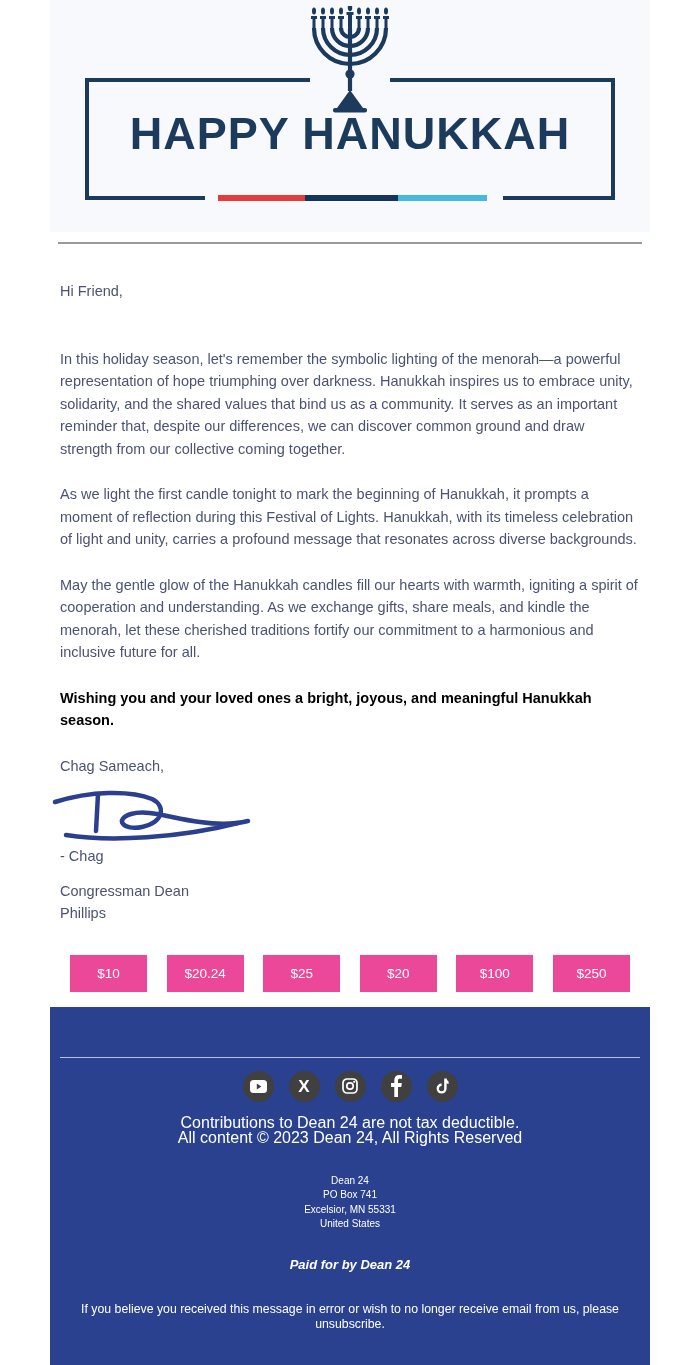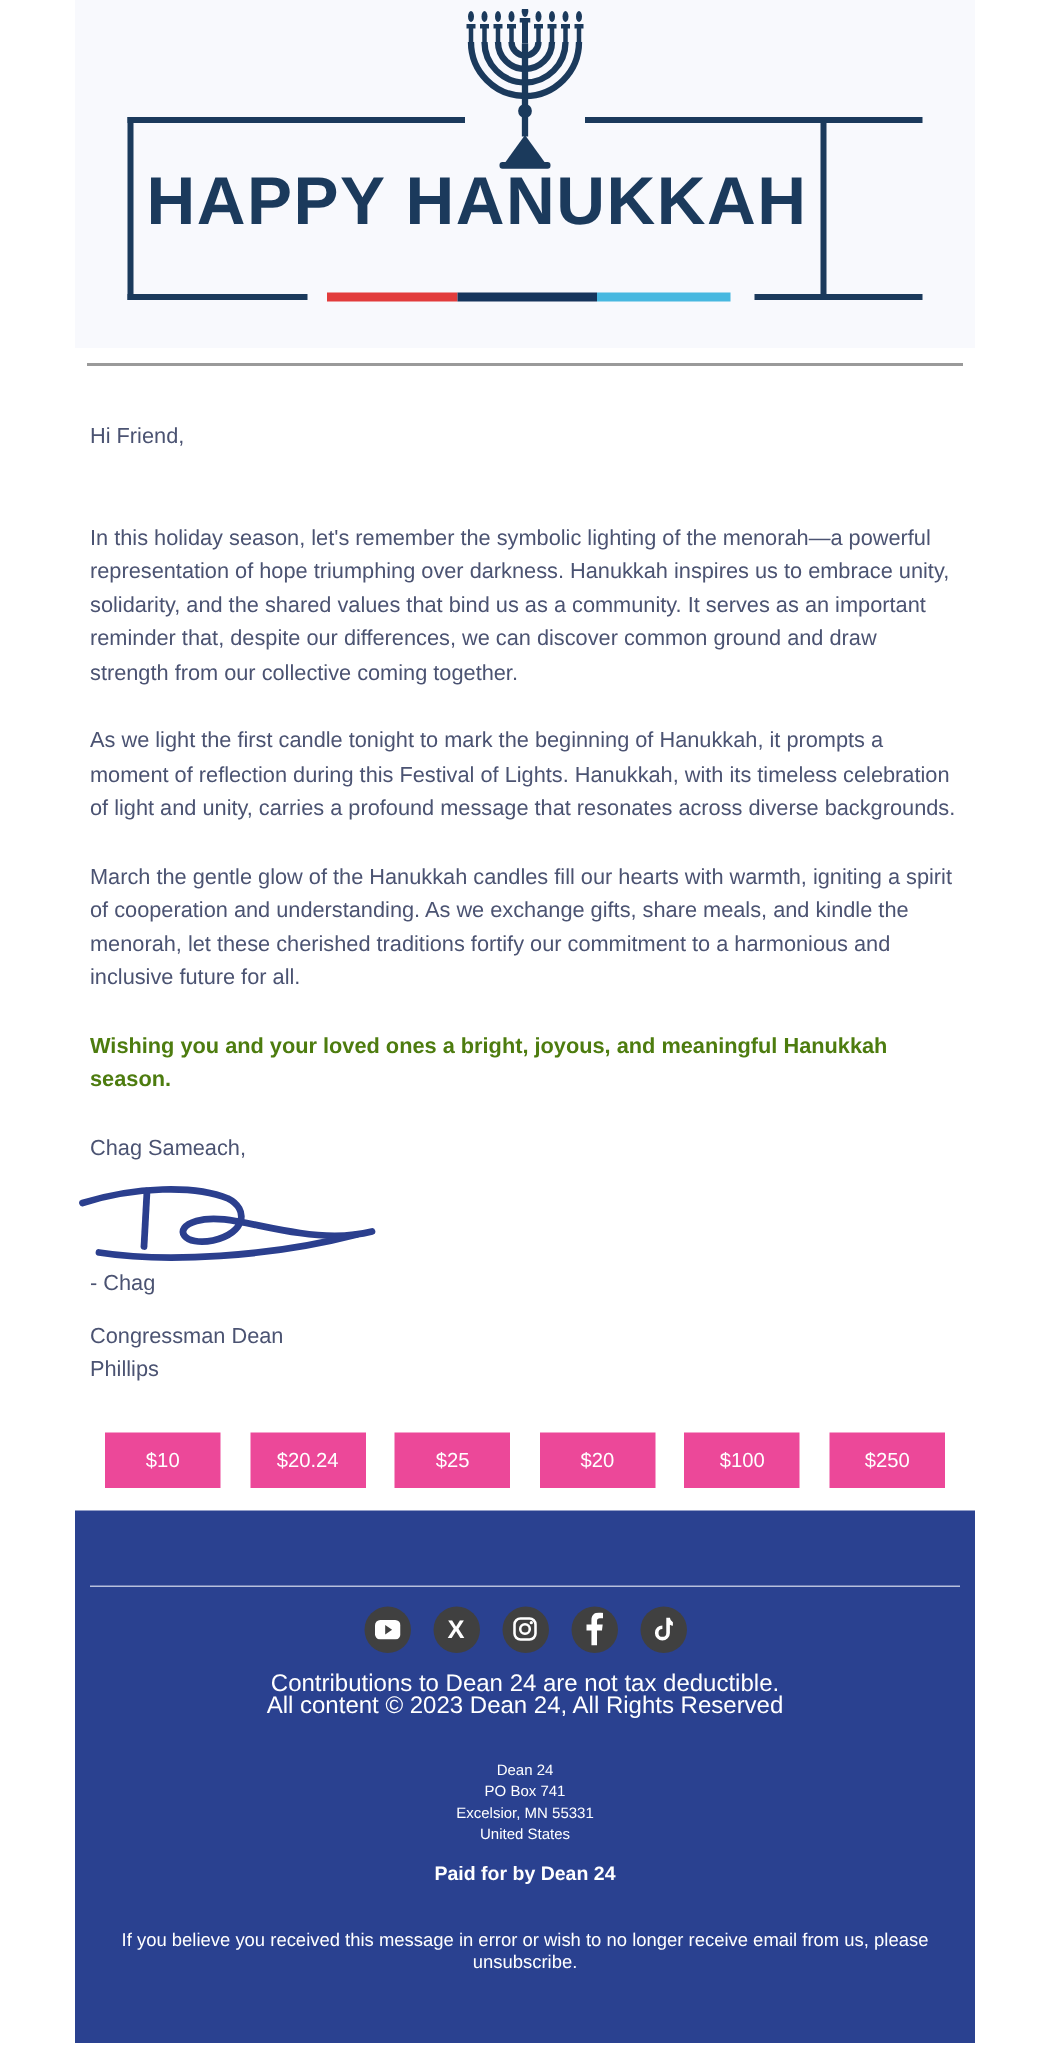--- a/index.html
+++ b/index.html
@@ -6,21 +6,21 @@
   body {
     background:#ffffff;
     font-family:"Liberation Sans","DejaVu Sans",sans-serif;
     width:700px;
   }
   .email-col { width:600px; margin:0 auto; background:#ffffff; }
 
   
   .header { position:relative; background:#f8f9fd; height:232px; }
   .menorah { position:absolute; left:50%; transform:translateX(-50%); top:6px; color:#1b3a5c; }
-  .title-box { position:absolute; left:35px; top:78px; width:466px; height:122px;padding-left:12px; }
+  .title-box { position:absolute; left:35px; top:78px; width:530px; height:122px;padding-left:12px; }
   .bseg { position:absolute; height:4px; background:#1b3a5c; }
   .title-box .left-border  { position:absolute; left:0; top:0; bottom:0; width:4px; background:#1b3a5c; }
   .title-box .right-border { position:absolute; right:0; top:0; bottom:0; width:4px; background:#1b3a5c; }
   .seg-top-l { top:0; left:0; width:225px; }
   .seg-top-r { top:0; left:305px; width:225px; }
   .seg-bot-l { bottom:0; left:0; width:120px; }
   .seg-bot-r { bottom:0; left:418px; width:112px; }
   .stripe { position:absolute; bottom:-1px; height:6px; }
   .stripe.red  { left:133px; width:87px; background:#e23c3c; }
   .stripe.navy { left:220px; width:93px; background:#16355c; }
@@ -29,21 +29,21 @@
     position:absolute; left:0; right:0; top:30px; text-align:center;
     font-size:45px; font-weight:800; letter-spacing:1px; color:#1b3a5c;
   }
 
   .header-divider { border:none; border-top:2px solid #9a9a9a; margin:10px 8px 0 8px; }
 
   
   .letter { padding:36px 12px 0 10px; color:#4b5372; font-size:14.5px; line-height:22.5px; }
   .letter p { margin-bottom:23px; }
   .greeting { margin-bottom:45px !important; }
-  .emphasis { font-weight:bold; color:#4d7c0f; margin-top:8px; }
+  .emphasis { font-weight:bold; color:#000000; margin-top:8px; }
   .closing { margin-bottom:8px !important; }
   .signature-svg { display:block; margin:6px 0 2px -8px; color:#2b3f8e; }
   .sign-name { margin-bottom:12px !important; }
   .signoff { white-space:pre-line; margin-bottom:0 !important; }
 
   
   .donate-row { display:flex; justify-content:space-between; padding:0 20px; margin:30px 0 15px 0; }
   .donate-btn {
     width:77px; height:37px; background:#ec4899; color:#ffffff; border:none;
     font-family:"Liberation Sans",sans-serif; font-size:13.5px; cursor:pointer;
@@ -56,21 +56,21 @@
   .social-row { display:flex; justify-content:center; gap:15px; margin-bottom:13px; }
   .social-circle {
     width:31px; height:31px; border-radius:50%; background:#404040;
     display:flex; align-items:center; justify-content:center; cursor:pointer;
     color:#ffffff; font-weight:bold;
   }
   .social-circle .txt-glyph { font-size:17px; line-height:1; }
   .disclaimer { font-size:16px; line-height:15.5px; }
   .address { font-size:10px; line-height:14.5px; margin-top:28px; }
   .address div { margin:0; }
-  .paid-for { font-size:13px; font-weight:bold; margin-top:9px; }
+  .paid-for { font-size:13px; font-weight:bold; margin-top:25px;font-style:italic; }
   .unsubscribe { font-size:12.3px; line-height:15.5px; margin:30px auto 0 auto; width:560px; }
 </style>
 </head>
 <body>
 
 <div class="email-col">
 
   <div class="header">
     <svg class="menorah" width="84" height="112" viewBox="0 0 84 112" aria-hidden="true">
 
@@ -133,21 +133,21 @@
       <div class="main-title">HAPPY HANUKKAH</div>
     </div>
   </div>
 
   <hr class="header-divider">
 
   <div class="letter">
     <p class="greeting">Hi Friend,</p>
     <p>In this holiday season, let's remember the symbolic lighting of the menorah—a powerful representation of hope triumphing over darkness. Hanukkah inspires us to embrace unity, solidarity, and the shared values that bind us as a community. It serves as an important reminder that, despite our differences, we can discover common ground and draw strength from our collective coming together.</p>
     <p>As we light the first candle tonight to mark the beginning of Hanukkah, it prompts a moment of reflection during this Festival of Lights. Hanukkah, with its timeless celebration of light and unity, carries a profound message that resonates across diverse backgrounds.</p>
-    <p>March the gentle glow of the Hanukkah candles fill our hearts with warmth, igniting a spirit of cooperation and understanding. As we exchange gifts, share meals, and kindle the menorah, let these cherished traditions fortify our commitment to a harmonious and inclusive future for all.</p>
+    <p>May the gentle glow of the Hanukkah candles fill our hearts with warmth, igniting a spirit of cooperation and understanding. As we exchange gifts, share meals, and kindle the menorah, let these cherished traditions fortify our commitment to a harmonious and inclusive future for all.</p>
     <p class="emphasis">Wishing you and your loved ones a bright, joyous, and meaningful Hanukkah season.</p>
     <p class="closing">Chag Sameach,</p>
 
     <svg class="signature-svg" width="200" height="58" viewBox="0 0 200 58" aria-hidden="true">
       <g fill="none" stroke="currentColor" stroke-width="4.5" stroke-linecap="round">
         <path d="M3 17 C 38 6, 78 5, 100 14 C 114 21, 112 37, 90 42 C 71 46, 62 34, 79 29 C 96 24, 118 33, 148 37 C 168 40, 184 39, 196 36"></path>
         <path d="M46 9 L 44 46"></path>
         <path d="M14 50 C 58 57, 128 53, 186 38"></path>
       </g>
     </svg>

